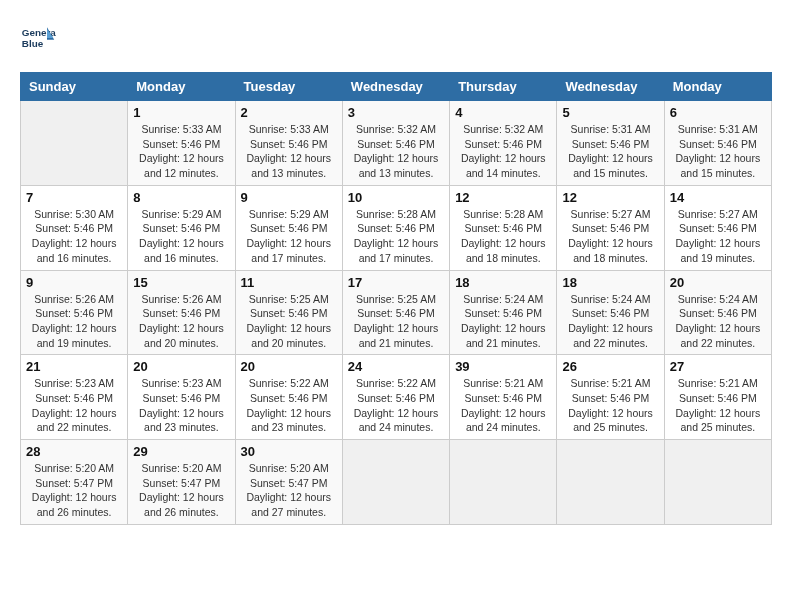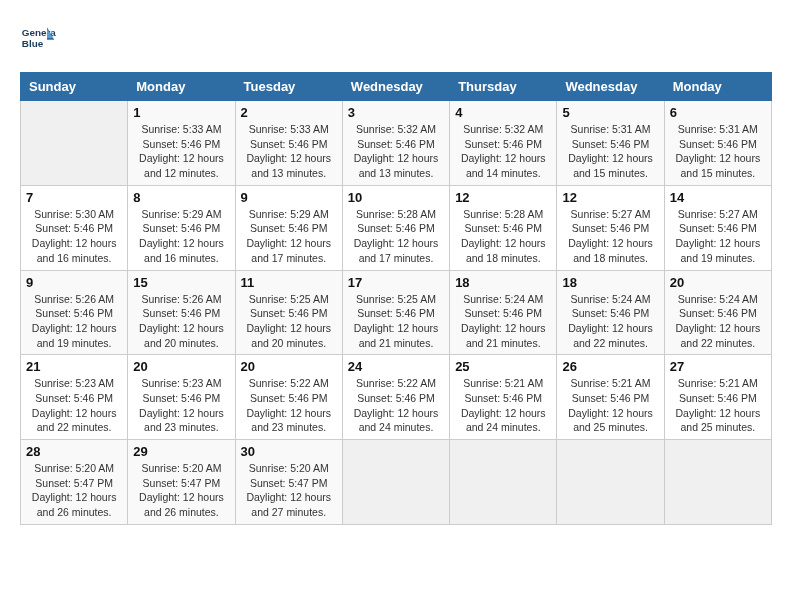--- a/index.html
+++ b/index.html
@@ -209,21 +209,21 @@
         </td>
         <td>
           <span class="day-num">20</span>
           <div class="day-info">Sunrise: 5:22 AM<br>Sunset: 5:46 PM<br>Daylight: 12 hours<br>and 23 minutes.</div>
         </td>
         <td>
           <span class="day-num">24</span>
           <div class="day-info">Sunrise: 5:22 AM<br>Sunset: 5:46 PM<br>Daylight: 12 hours<br>and 24 minutes.</div>
         </td>
         <td>
-          <span class="day-num">25</span>
+          <span class="day-num">39</span>
           <div class="day-info">Sunrise: 5:21 AM<br>Sunset: 5:46 PM<br>Daylight: 12 hours<br>and 24 minutes.</div>
         </td>
         <td>
           <span class="day-num">26</span>
           <div class="day-info">Sunrise: 5:21 AM<br>Sunset: 5:46 PM<br>Daylight: 12 hours<br>and 25 minutes.</div>
         </td>
         <td>
           <span class="day-num">27</span>
           <div class="day-info">Sunrise: 5:21 AM<br>Sunset: 5:46 PM<br>Daylight: 12 hours<br>and 25 minutes.</div>
         </td>

